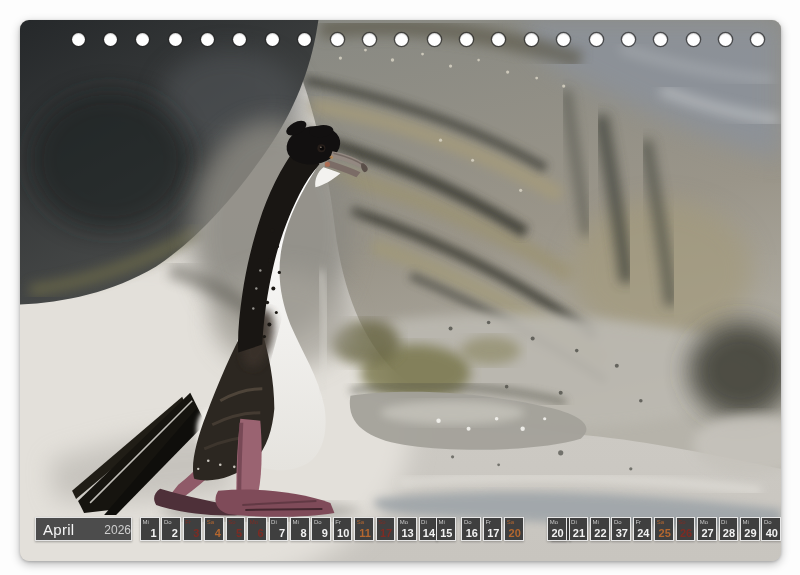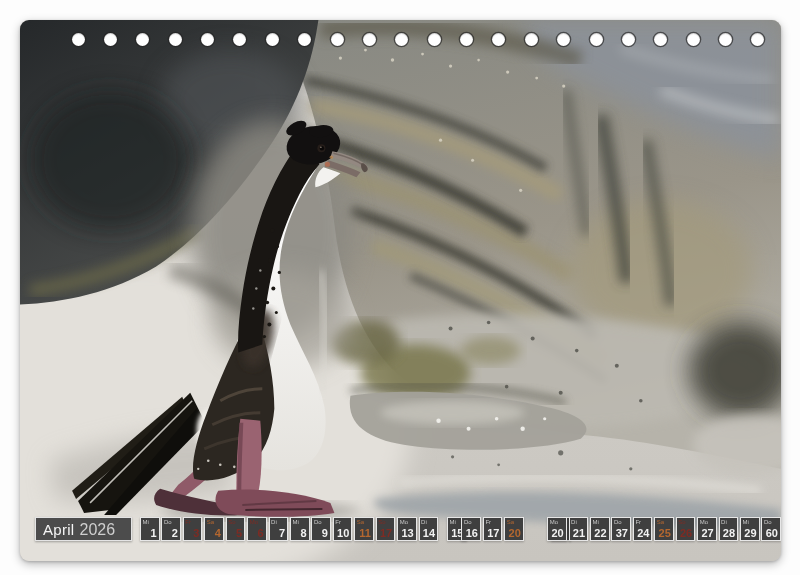--- a/index.html
+++ b/index.html
@@ -10,23 +10,23 @@
         background:#cfccc6;}
   .photo{position:absolute;inset:0;width:100%;height:100%;display:block;}
   
   .holes{position:absolute;left:0;top:0;width:100%;height:40px;}
   .hole{position:absolute;top:13px;width:13px;height:13px;border-radius:50%;background:#ffffff;
         box-shadow:0 0 0 1.3px rgba(35,35,35,.65), inset 0 1px 1px rgba(0,0,0,.18);}
   
   .strip{position:absolute;left:0;top:497px;width:100%;height:26px;}
   .monthbar{position:absolute;left:15px;top:0;width:97px;height:24px;background:var(--bar-bg);
         border:1px solid rgba(255,255,255,.85);box-sizing:border-box;display:flex;
-        align-items:center;padding-left:7px;box-shadow:0 1px 2px rgba(0,0,0,.3);}
+        align-items:center;padding-left:7px;box-shadow:0 1px 2px rgba(0,0,0,.3);justify-content:space-between;}
   .monthbar .month{color:#f5f5f5;font-size:15px;letter-spacing:.3px;line-height:1;}
-  .monthbar .year{color:#cfcfcf;font-size:16px;margin-left:5px;line-height:1;padding-top:2px;}
+  .monthbar .year{color:#cfcfcf;font-size:12px;margin-left:5px;line-height:1;padding-top:2px;}
   .day{position:absolute;top:0;width:19.5px;height:24px;background:var(--cell-bg);
         border:1px solid rgba(255,255,255,.88);box-sizing:border-box;
         box-shadow:0 1px 2px rgba(0,0,0,.25);}
   .day .wd{position:absolute;top:0.5px;left:1.5px;font-size:6px;line-height:1;color:#c9c9c9;}
   .day .n{position:absolute;bottom:1px;right:2px;font-size:11px;line-height:1;
         font-weight:600;color:var(--c-wk);}
   .day.sat .n{color:var(--c-sat);} .day.sat .wd{color:var(--c-sat);}
   .day.sun .n, .day.hol .n{color:var(--c-sun);}
   .day.sun .wd, .day.hol .wd{color:var(--c-sun);}
 </style>
@@ -318,21 +318,21 @@
             <span class="n">17</span>
           </div>
           <div class="day wk" style="left: 377.16px;">
             <span class="wd">Mo</span>
             <span class="n">13</span>
           </div>
           <div class="day wk" style="left: 398.59px;">
             <span class="wd">Di</span>
             <span class="n">14</span>
           </div>
-          <div class="day wk" style="left: 427px;">
+          <div class="day wk" style="left: 416px;">
             <span class="wd">Mi</span>
             <span class="n">15</span>
           </div>
           <div class="day wk" style="left: 441.45px;">
             <span class="wd">Do</span>
             <span class="n">16</span>
           </div>
           <div class="day wk" style="left: 462.88px;">
             <span class="wd">Fr</span>
             <span class="n">17</span>
@@ -380,19 +380,19 @@
           <div class="day wk" style="left: 698.61px;">
             <span class="wd">Di</span>
             <span class="n">28</span>
           </div>
           <div class="day wk" style="left: 720.04px;">
             <span class="wd">Mi</span>
             <span class="n">29</span>
           </div>
           <div class="day wk" style="left: 741.47px;">
             <span class="wd">Do</span>
-            <span class="n">60</span>
+            <span class="n">40</span>
           </div>
         </div>
     </div>
 
   </div>
 </div>
 
 </body></html>

